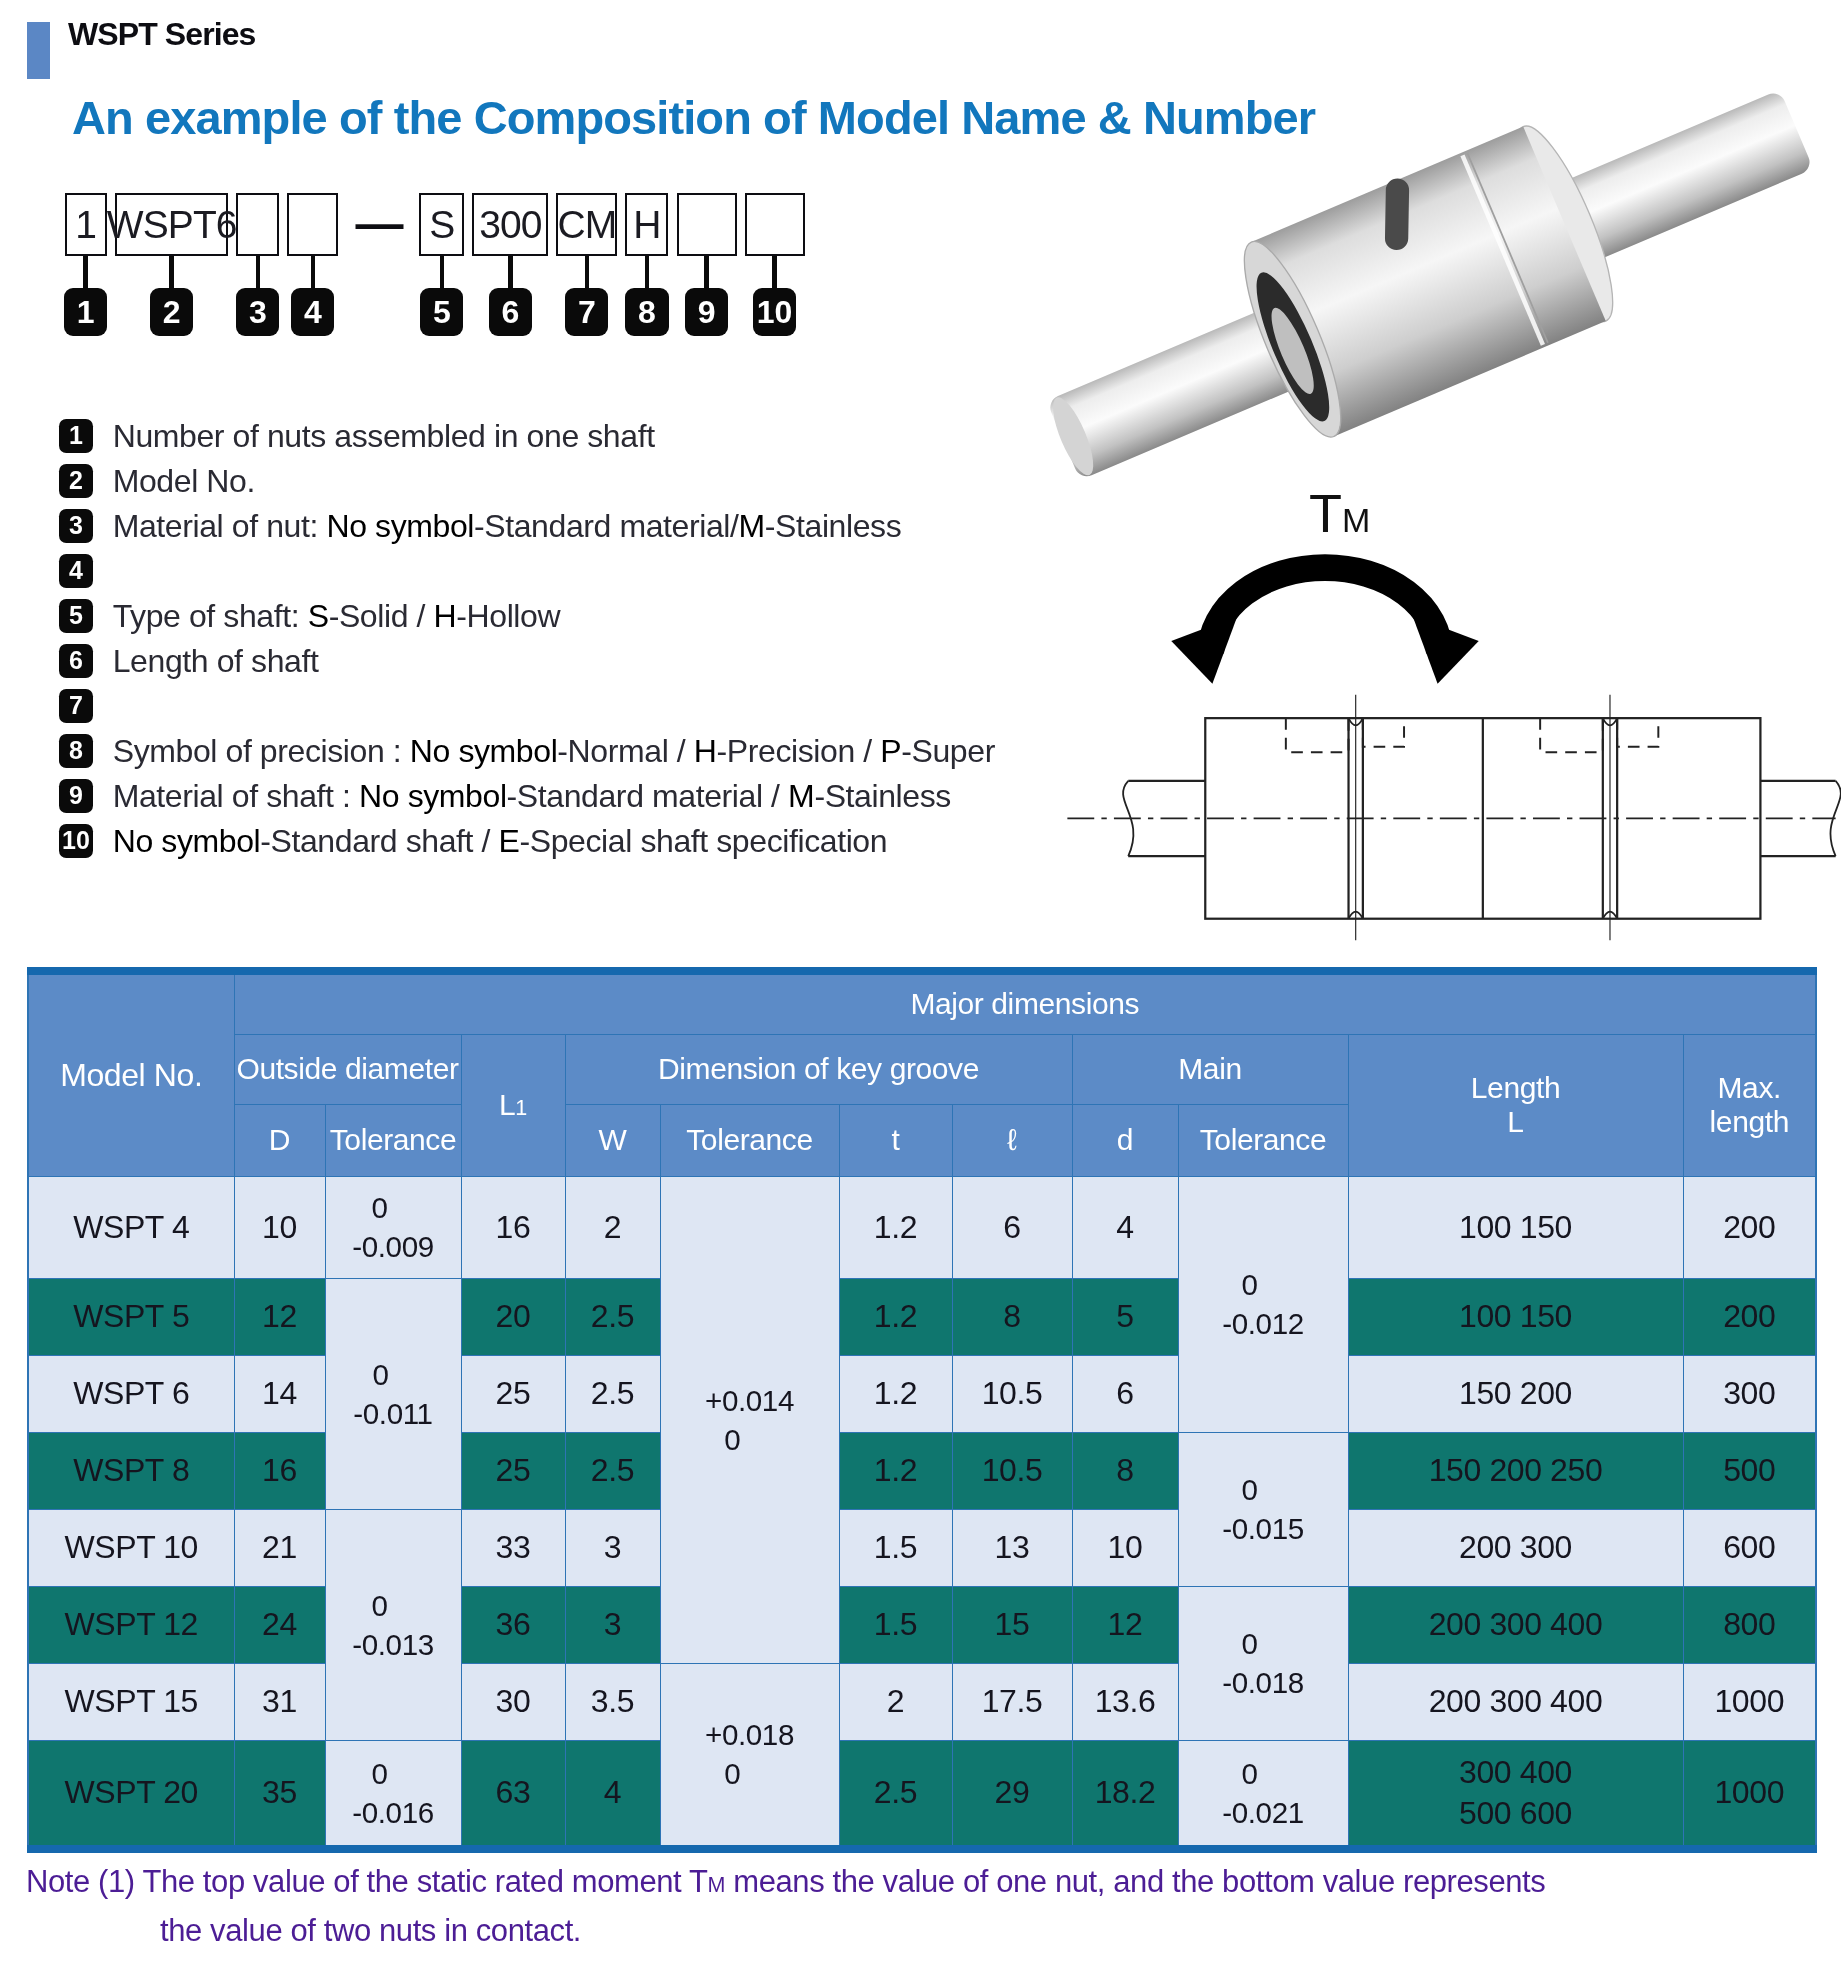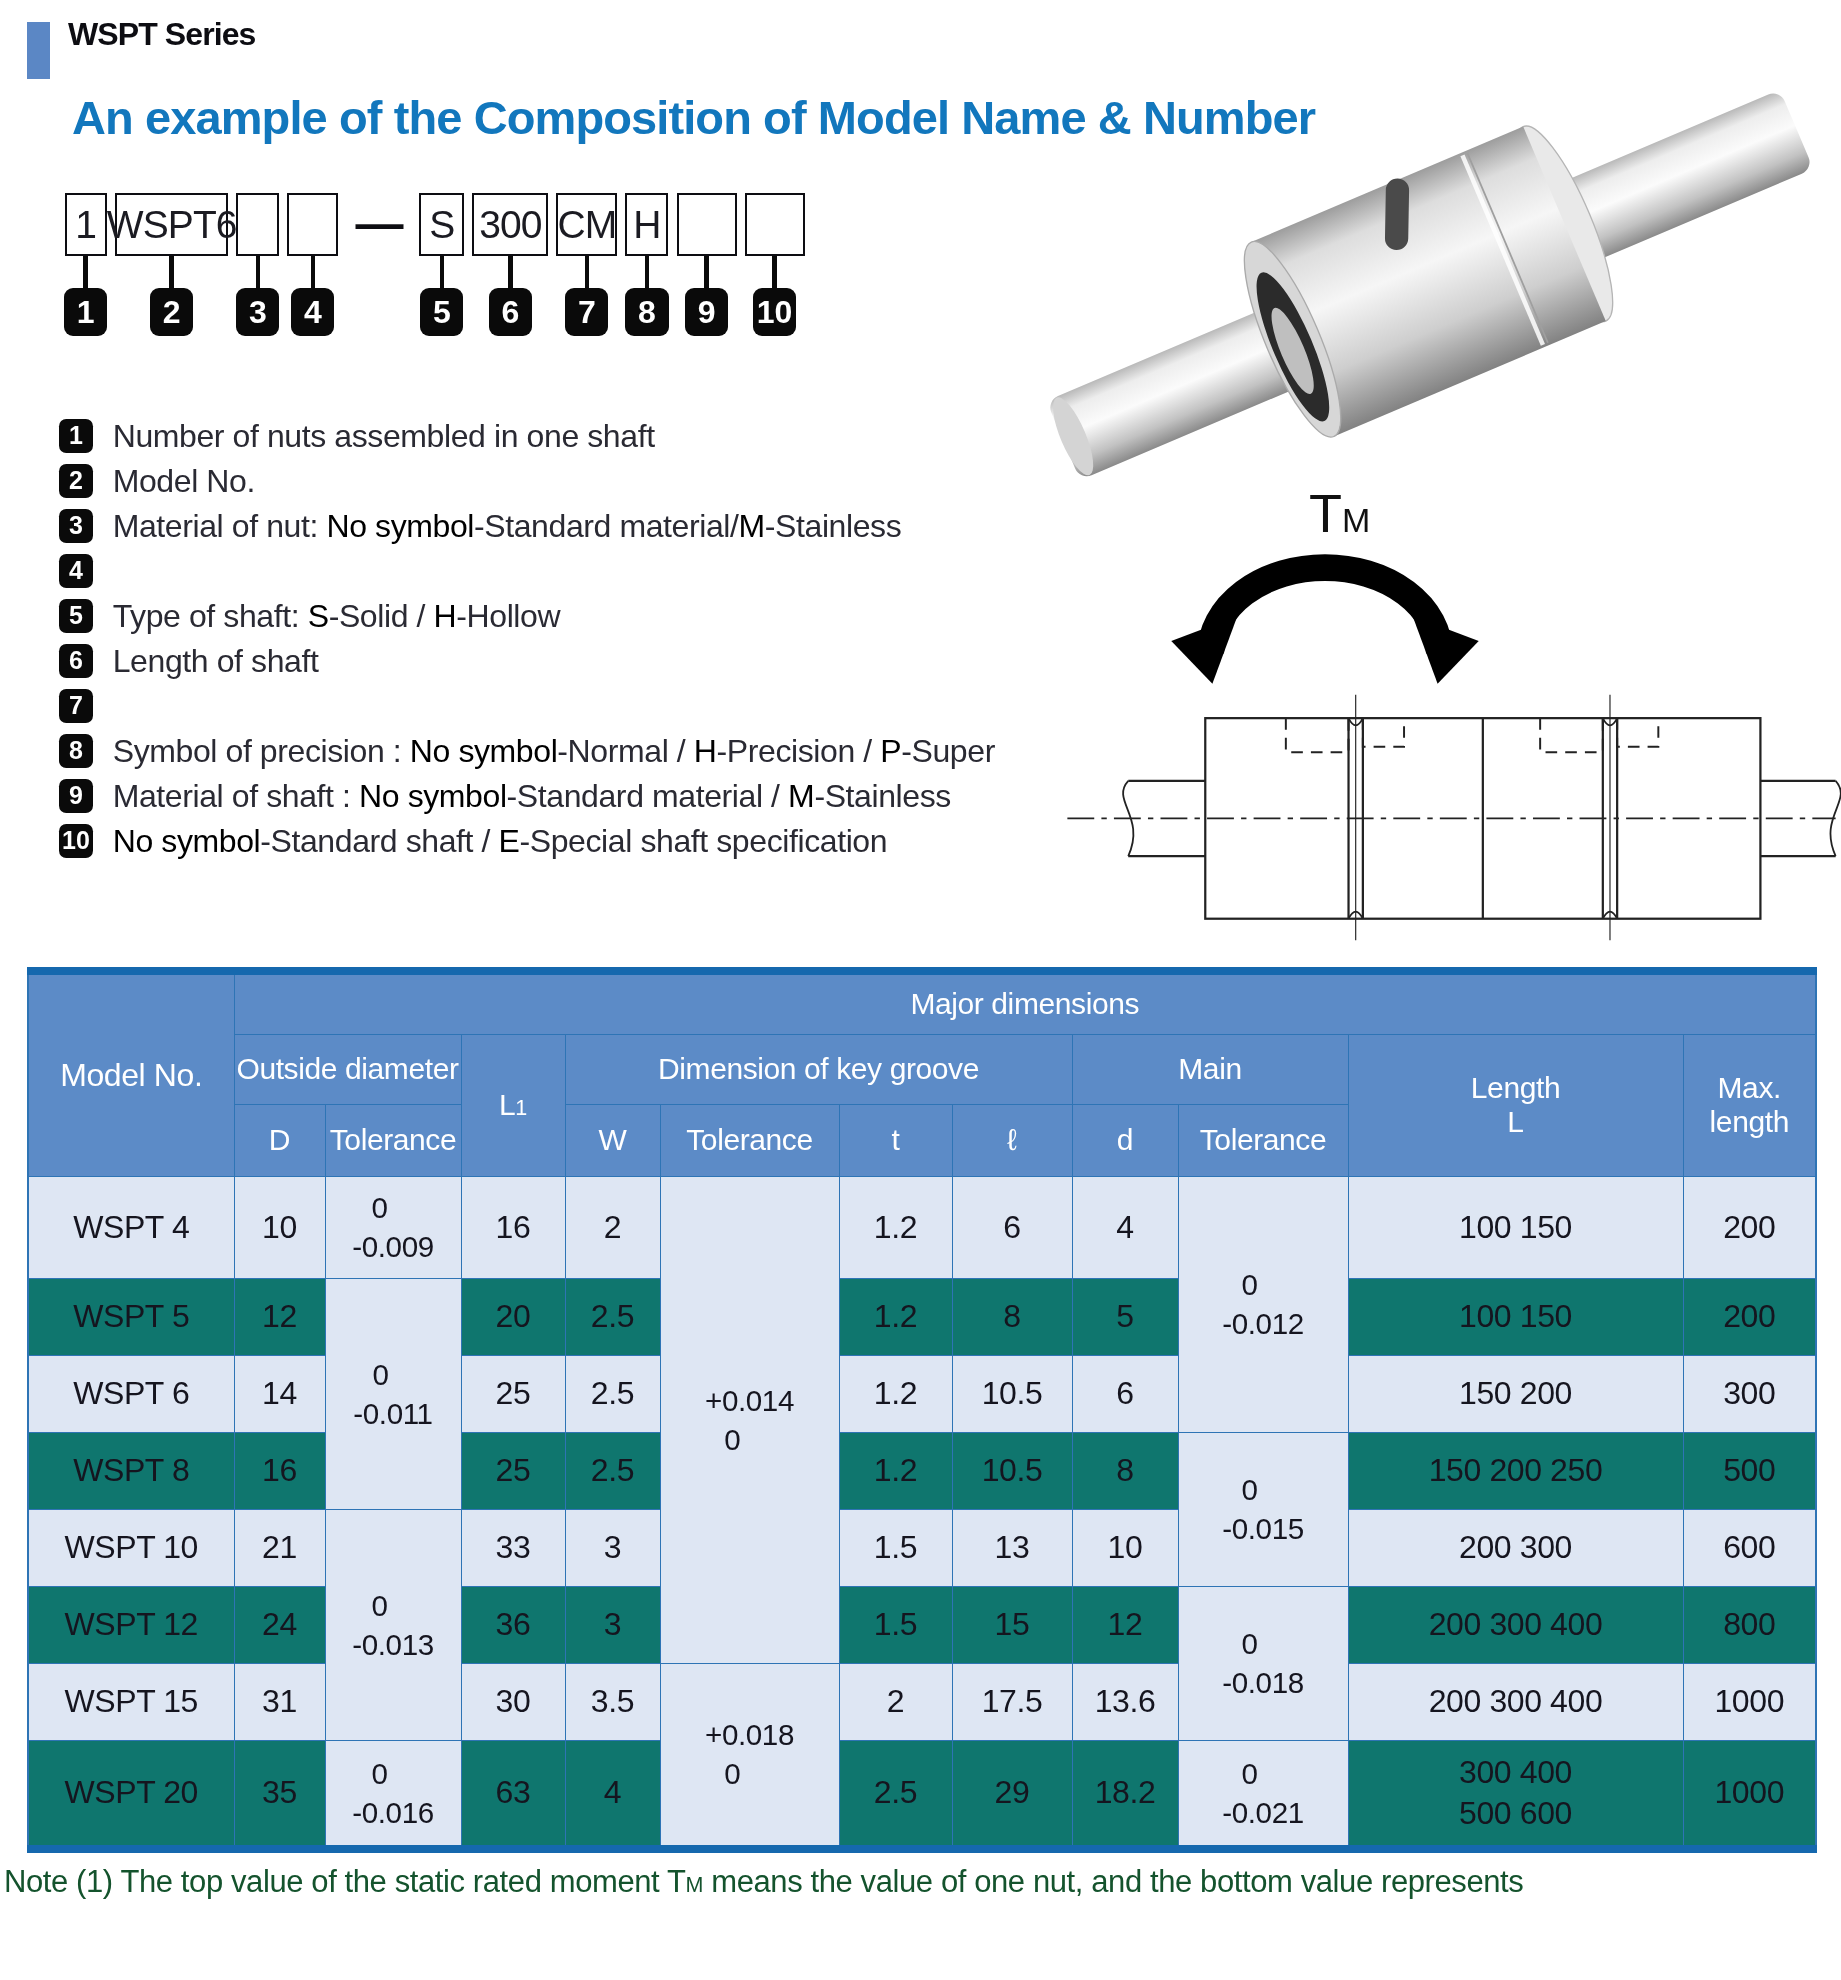--- a/index.html
+++ b/index.html
@@ -55,21 +55,21 @@
   tr.light td{background:#dee6f3;}
   tr.dark td{background:#0f766e;}
   .dims td.tol{background:#dee6f3 !important;font-size:29.6px;}
   .tl{display:inline-block;text-align:left;line-height:39px;}
   .tl span{display:block;}
   .tl .ind{padding-left:0.65em;}
   .sub1{font-size:21.5px;}
   .two{line-height:41px;}
 
   
-  .note{position:absolute;left:4px;top:1859px;font-size:31px;color:#14532d;line-height:46px;letter-spacing:-0.4px;}
+  .note{position:absolute;left:26px;top:1859px;font-size:31px;color:#4c1d95;line-height:46px;letter-spacing:-0.4px;}
   .note .ind2{padding-left:134px;}
   .note .nsub{font-size:21.5px;}
 </style>
 </head>
 <body>
 
 <div class="page">
 
   <div class="accent-bar"></div>
   <div class="title">WSPT Series</div>
@@ -383,16 +383,17 @@
       <td>18.2</td>
       <td class="tol"><span class="tl"><span class="ind">0</span><span>-0.021</span></span></td>
       <td class="two"><span>300 400</span><br><span>500 600</span></td>
       <td>1000</td>
     </tr>
   </tbody>
     </table>
 
   <div class="note">
     <div><span>Note (1) The top value of the static rated moment T</span><span class="nsub">M</span><span> means the value of one nut, and the bottom value represents</span></div>
+    <div class="ind2">the value of two nuts in contact.</div>
   </div>
 
 </div>
 
 
 </body></html>

